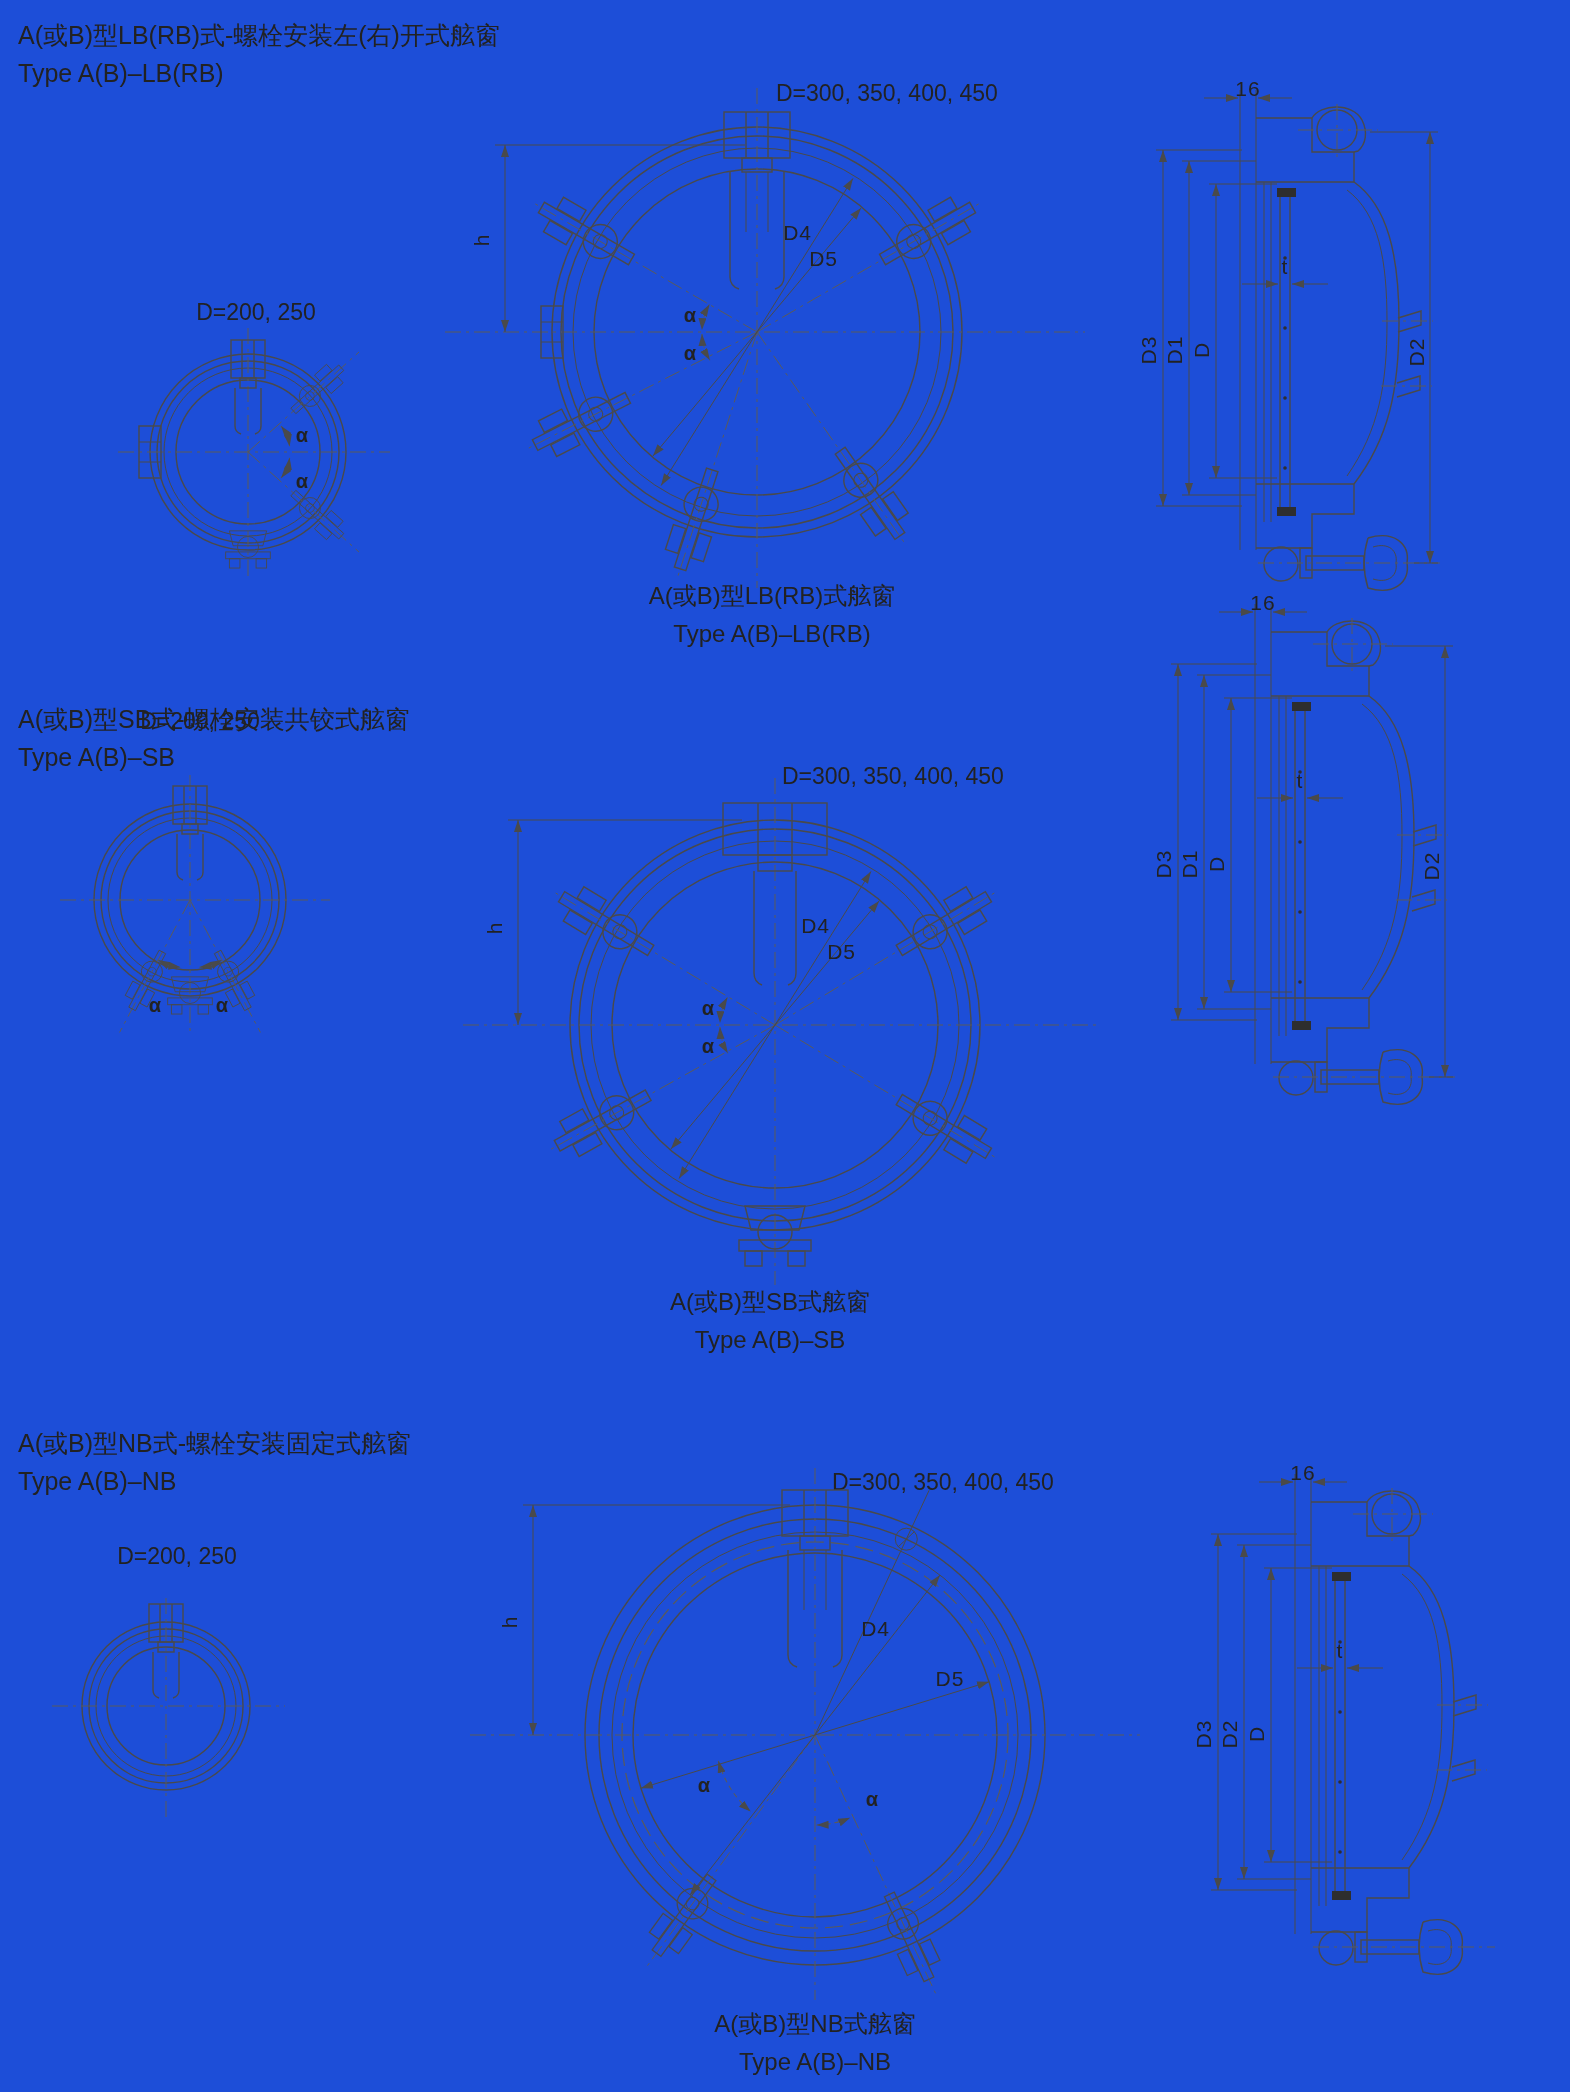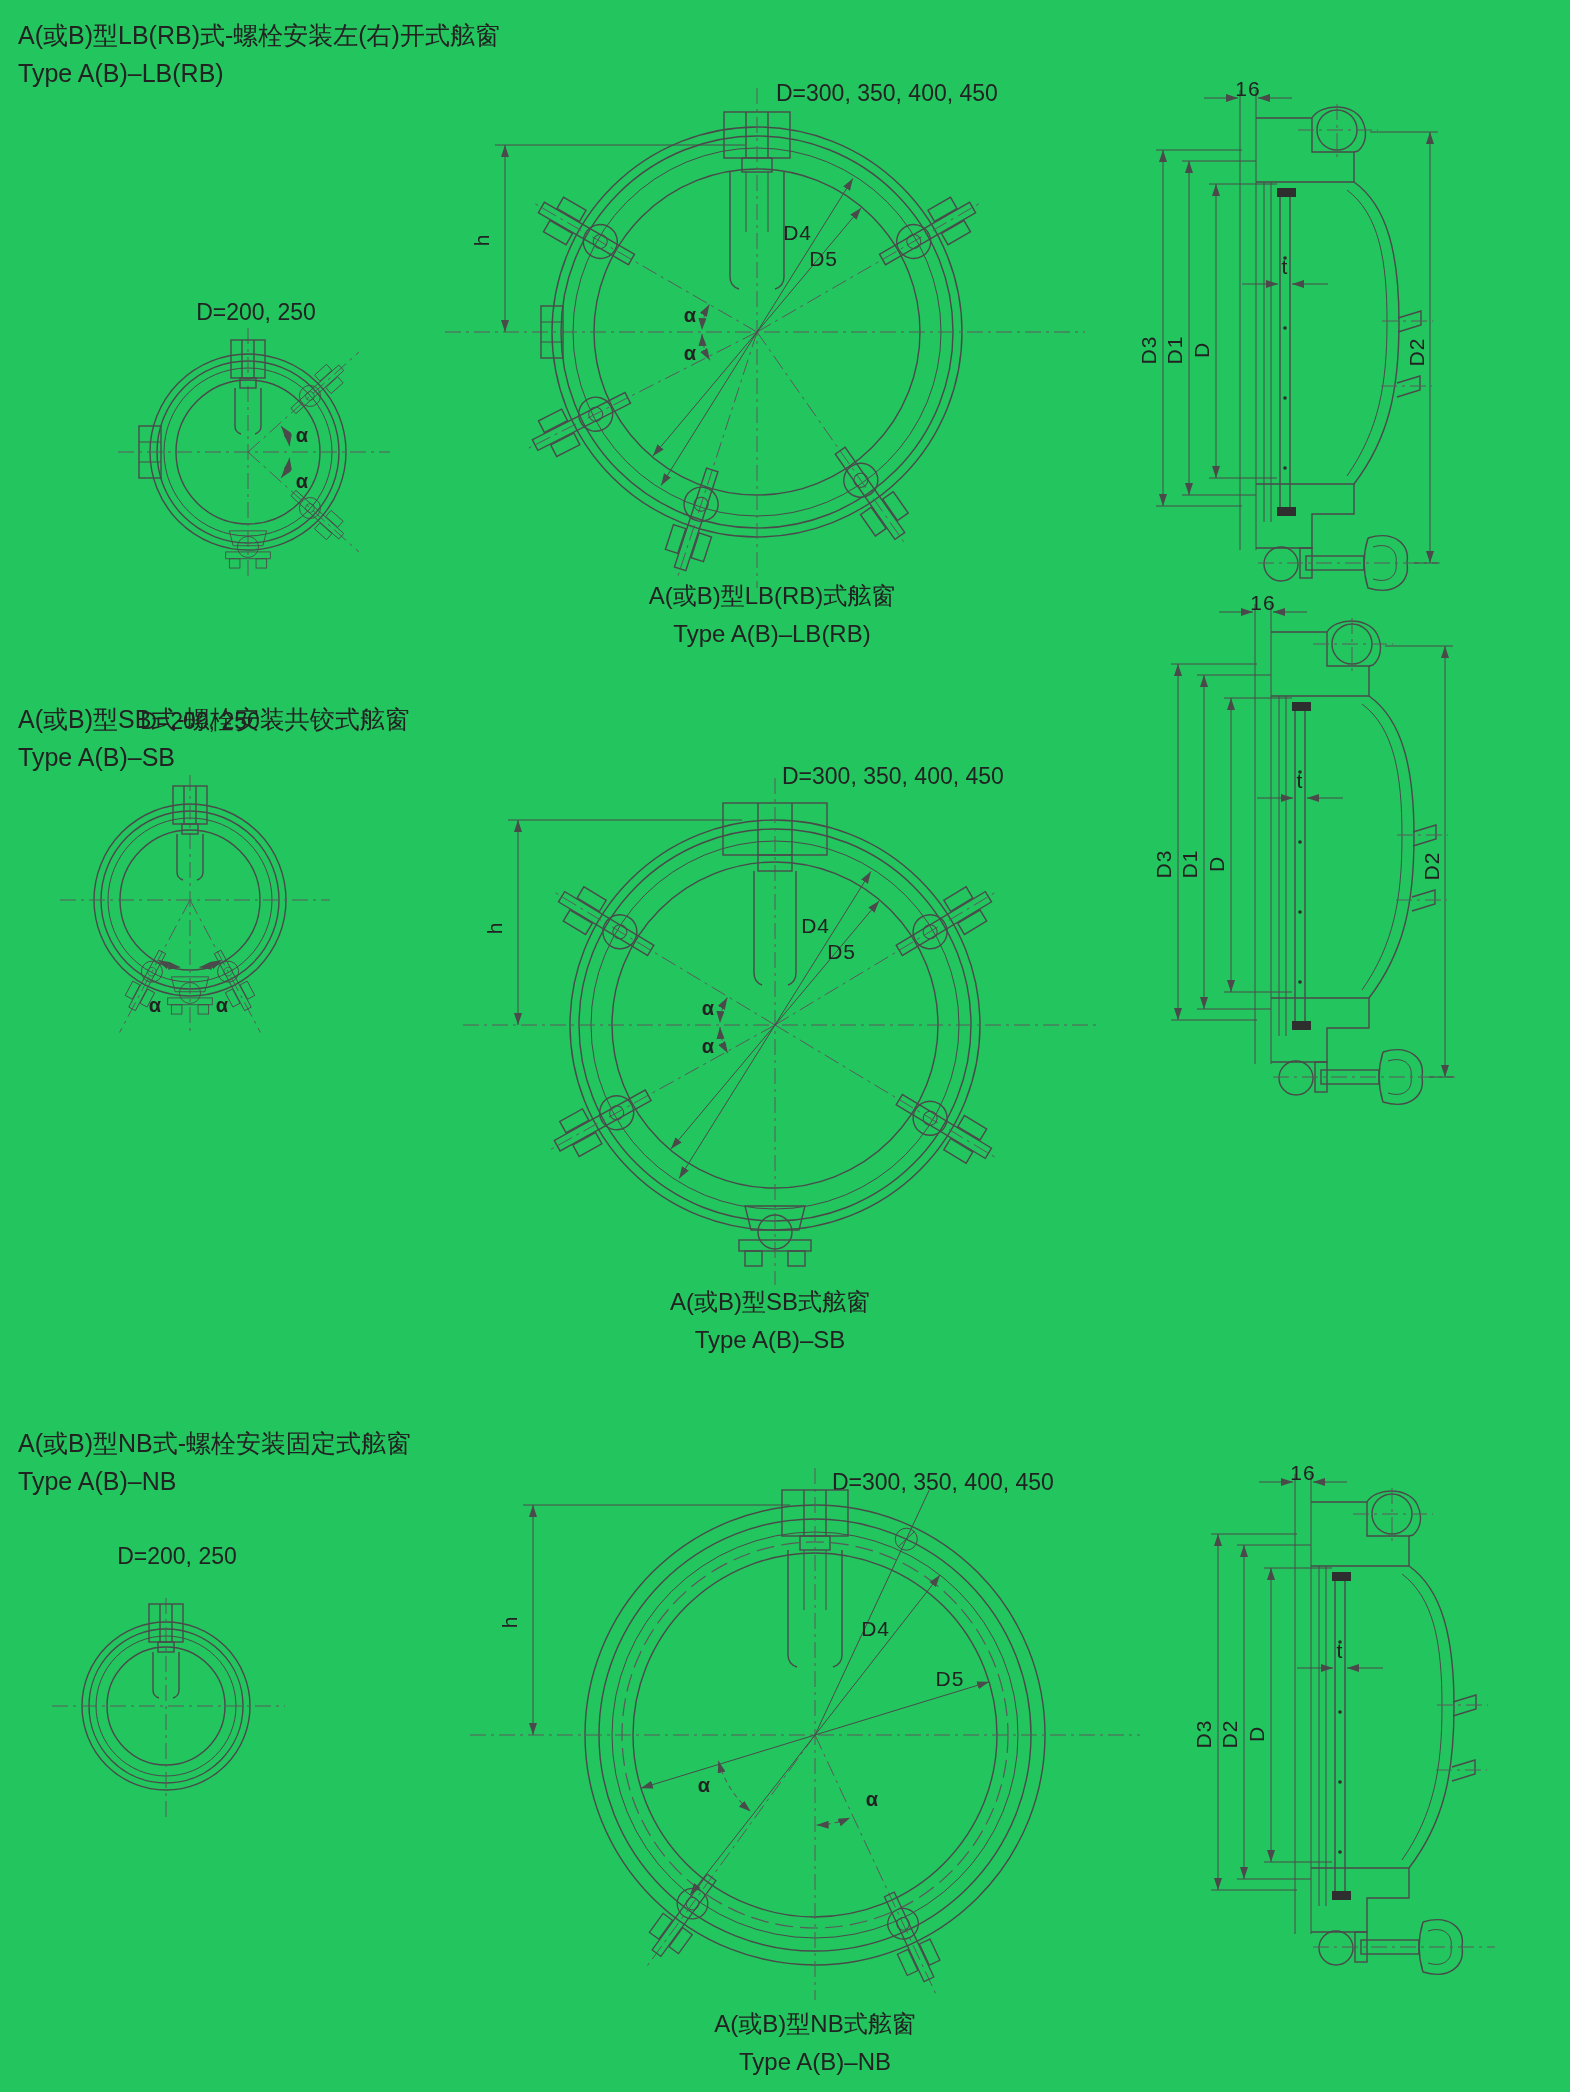--- a/index.html
+++ b/index.html
@@ -1,16 +1,16 @@
 <!DOCTYPE html>
 <html><head>
 <meta charset="utf-8">
 <style>
   html,body{margin:0;padding:0;background:#ffffff;}
-  .page{position:relative;width:1570px;height:2092px;background:#22c55e;overflow:hidden;
+  .page{position:relative;width:1570px;height:2092px;background:#1d4ed8;overflow:hidden;
         font-family:"Liberation Sans", sans-serif;}
   svg{position:absolute;left:0;top:0;}
   
   .ln    {stroke:#4a4a4a;stroke-width:1.4;fill:none;}
   .thin  {stroke:#4a4a4a;stroke-width:1;fill:none;}
   .cl    {stroke:#5a5a5a;stroke-width:1;fill:none;stroke-dasharray:16 5 3 5;} 
   .dash  {stroke:#5a5a5a;stroke-width:1.1;fill:none;stroke-dasharray:5 4;}
   .bd    {stroke:#5a5a5a;stroke-width:1.2;fill:none;stroke-dasharray:18 7;}
   .fill  {fill:#2e2e2e;stroke:none;}
   text   {fill:#222;font-family:"Liberation Sans", sans-serif;}

